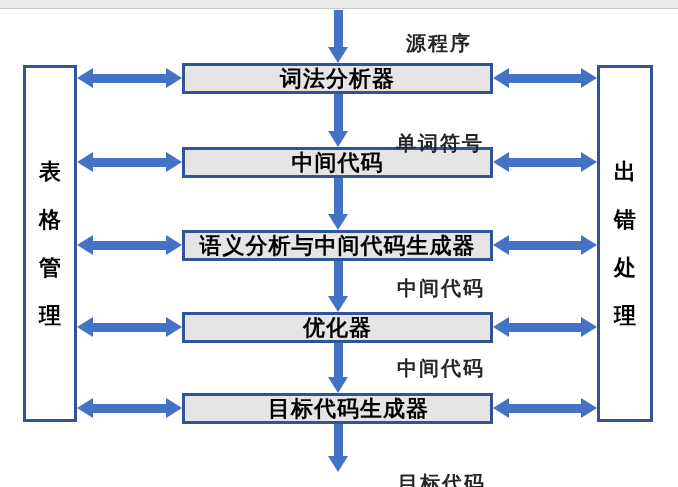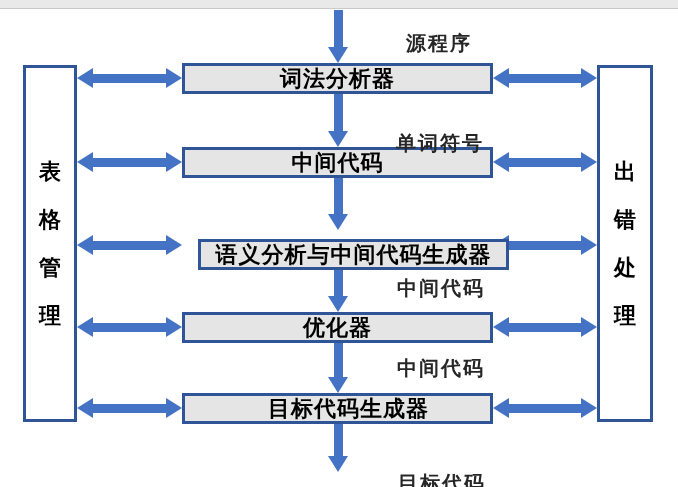--- a/index.html
+++ b/index.html
@@ -26,21 +26,21 @@
   .stage{
     position:absolute;left:182px;width:311px;height:31px;
     background:#e5e5e5;border:3px solid var(--box-border-blue);
     box-sizing:border-box;
     display:flex;align-items:center;justify-content:center;
     font-size:22px;font-weight:bold;color:var(--text-black);
     letter-spacing:1px;white-space:nowrap;
   }
   .stage1{top:63px;}
   .stage2{top:147px;}
-  .stage3{top:239px;margin-left:16px;}
+  .stage3{top:230px;}
   .stage4{top:312px;}
   .stage5{top:393px;padding-left:22px;}
 
   
   .panel{
     position:absolute;top:65px;height:357px;
     background:#ffffff;border:3px solid var(--box-border-blue);
     box-sizing:border-box;
     display:flex;flex-direction:column;align-items:center;justify-content:center;
     gap:20px;

